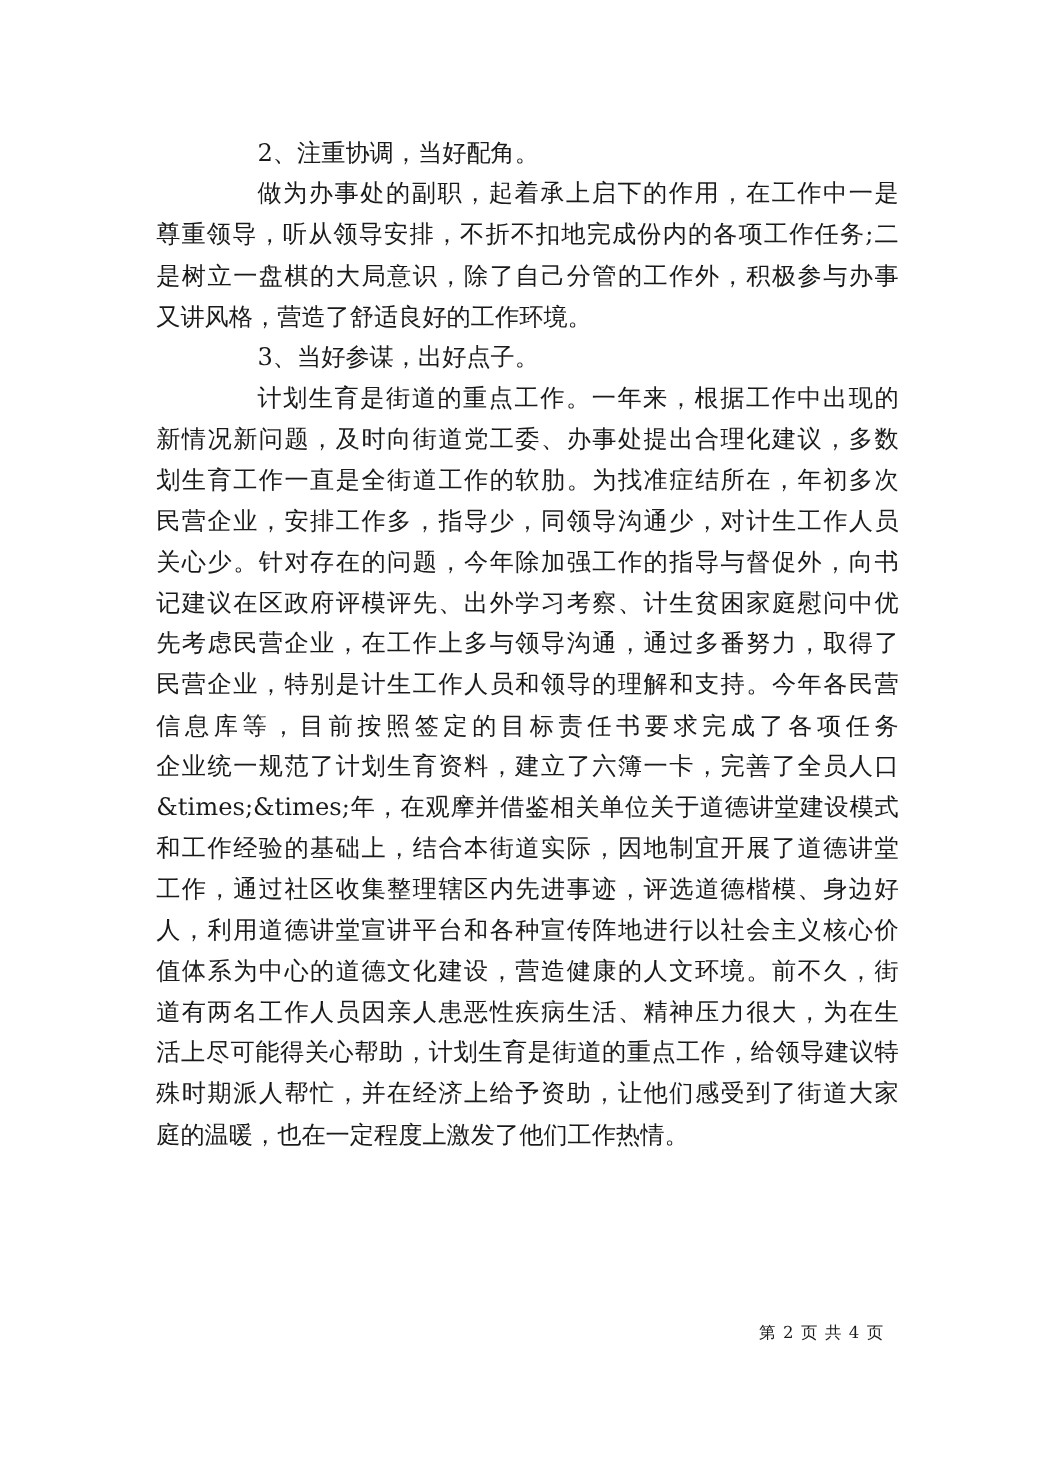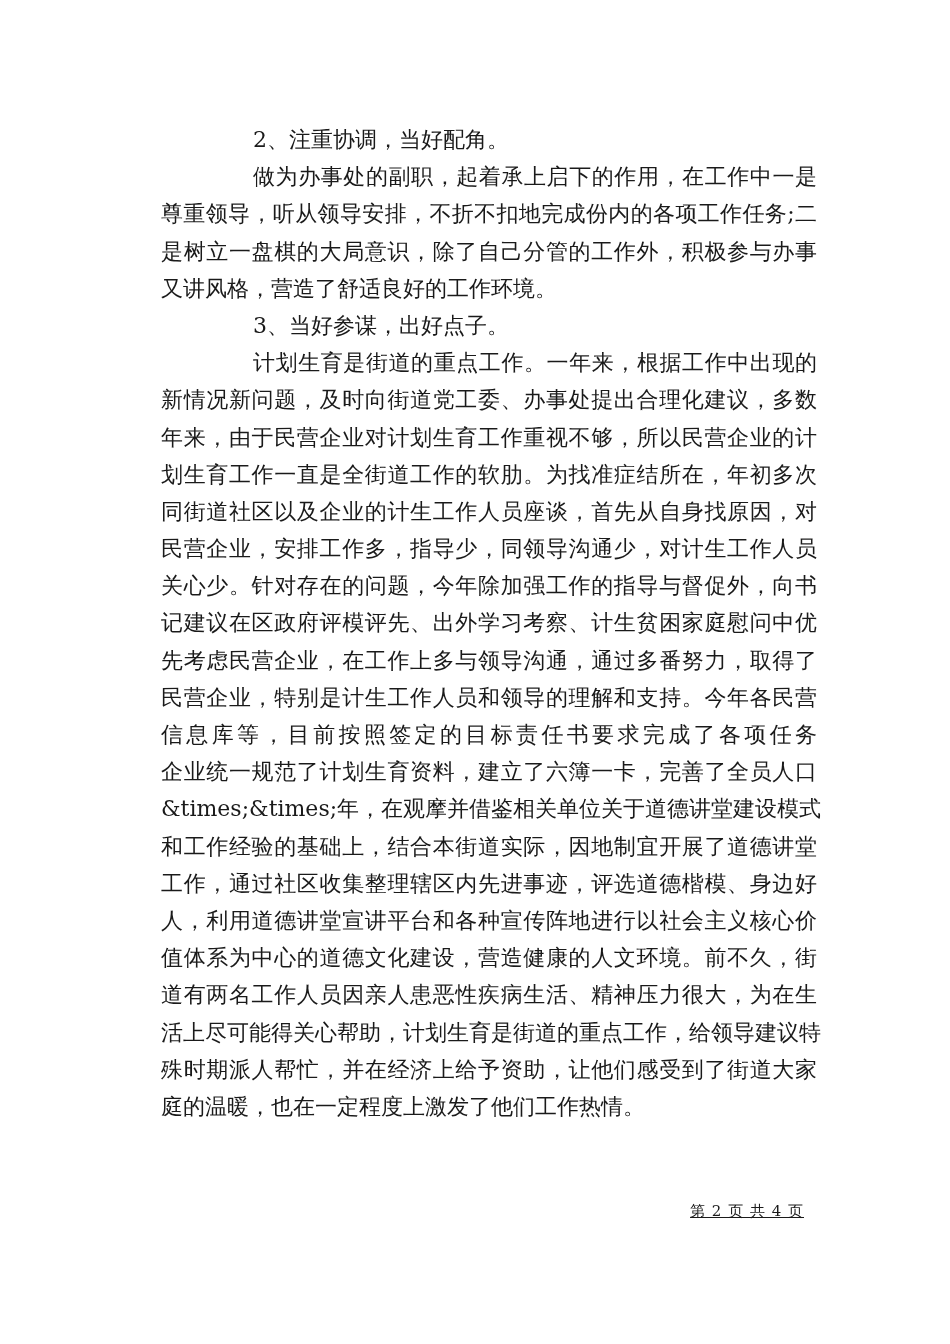--- a/index.html
+++ b/index.html
@@ -22,56 +22,52 @@
     width: 675px;
   }
   .line {
     font-size: 22px;
     line-height: 37.2px;
     height: 37.2px;
     white-space: nowrap;
     text-align: justify;
     text-align-last: justify;
     overflow: visible;
-    margin-left: 19px;
   }
   
   .kind-heading, .kind-para-start {
     text-indent: 92px;
   }
   
   .kind-heading, .kind-para-end {
     text-align: left;
     text-align-last: left;
   }
   .footer {
     position: absolute;
     top: 1202px;
     right: 146px;
     font-size: 15px;
     letter-spacing: 1px;
     color: #1a1a1a;
-    text-decoration: underline;
   }
 </style>
 </head>
 <body>
 
 <div class="content">
     <div class="line kind-heading">2、注重协调，当好配角。</div>
     <div class="line kind-para-start">做为办事处的副职，起着承上启下的作用，在工作中一是</div>
     <div class="line kind-body">尊重领导，听从领导安排，不折不扣地完成份内的各项工作任务;二</div>
     <div class="line kind-body">是树立一盘棋的大局意识，除了自己分管的工作外，积极参与办事</div>
     <div class="line kind-para-end">又讲风格，营造了舒适良好的工作环境。</div>
     <div class="line kind-heading">3、当好参谋，出好点子。</div>
     <div class="line kind-para-start">计划生育是街道的重点工作。一年来，根据工作中出现的</div>
     <div class="line kind-body">新情况新问题，及时向街道党工委、办事处提出合理化建议，多数</div>
-    <div class="line kind-body">年来，由于民营企业对计划生育工作重视不够，所以民营企业的计</div>
     <div class="line kind-body">划生育工作一直是全街道工作的软肋。为找准症结所在，年初多次</div>
-    <div class="line kind-body">同街道社区以及企业的计生工作人员座谈，首先从自身找原因，对</div>
     <div class="line kind-body">民营企业，安排工作多，指导少，同领导沟通少，对计生工作人员</div>
     <div class="line kind-body">关心少。针对存在的问题，今年除加强工作的指导与督促外，向书</div>
     <div class="line kind-body">记建议在区政府评模评先、出外学习考察、计生贫困家庭慰问中优</div>
     <div class="line kind-body">先考虑民营企业，在工作上多与领导沟通，通过多番努力，取得了</div>
     <div class="line kind-body">民营企业，特别是计生工作人员和领导的理解和支持。今年各民营</div>
     <div class="line kind-body">信息库等，目前按照签定的目标责任书要求完成了各项任务</div>
     <div class="line kind-body">企业统一规范了计划生育资料，建立了六簿一卡，完善了全员人口</div>
     <div class="line kind-body">&amp;times;&amp;times;年，在观摩并借鉴相关单位关于道德讲堂建设模式</div>
     <div class="line kind-body">和工作经验的基础上，结合本街道实际，因地制宜开展了道德讲堂</div>
     <div class="line kind-body">工作，通过社区收集整理辖区内先进事迹，评选道德楷模、身边好</div>

